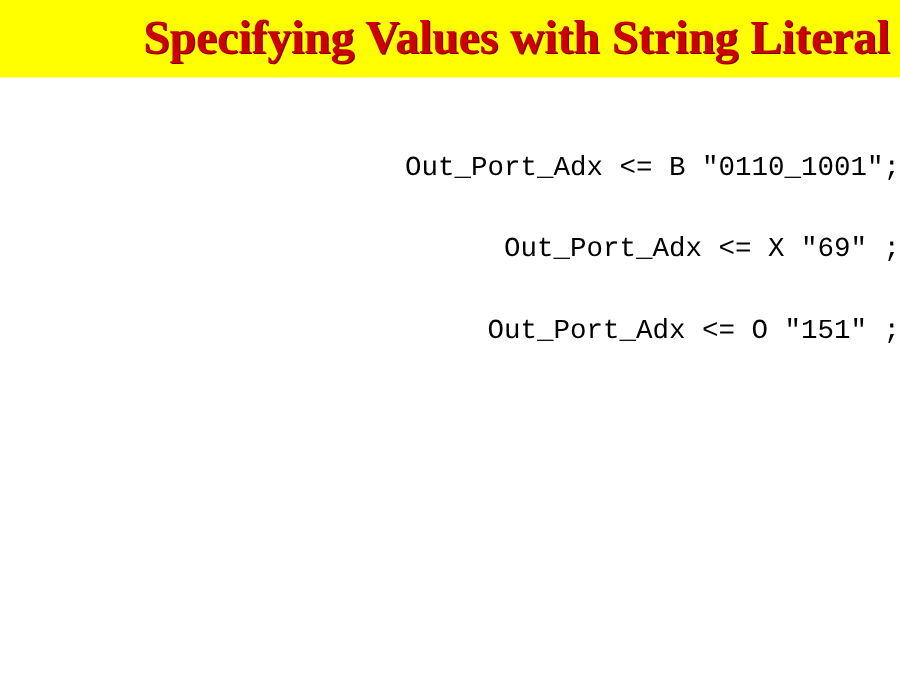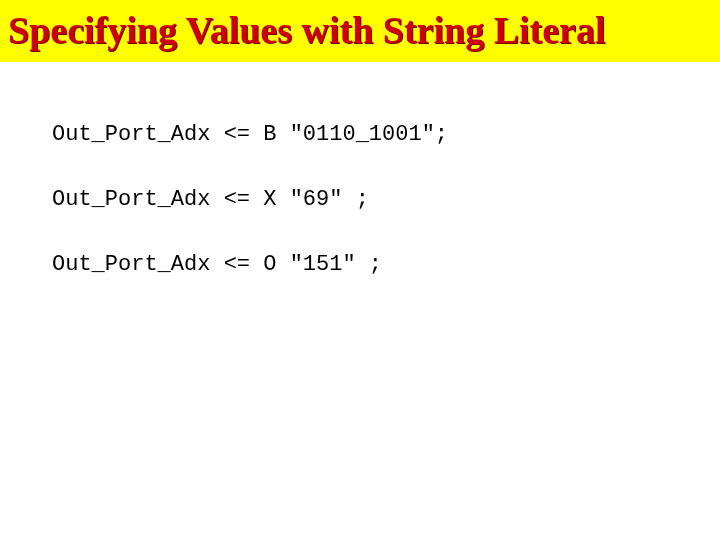--- a/index.html
+++ b/index.html
@@ -8,20 +8,21 @@
     width: 720px;
     height: 540px;
     background: #ffffff;
     font-family: "Times New Roman", Times, serif;
   }
   .slide {
     width: 720px;
     height: 540px;
     position: relative;
     background: #ffffff;
+    text-align: right;
   }
   .title-band {
     width: 100%;
     background: #ffff00;
     padding: 8px 8px 10px 8px;
     box-sizing: border-box;
   }
   .title-text {
     font-family: "Times New Roman", Times, serif;
     font-size: 38px;

